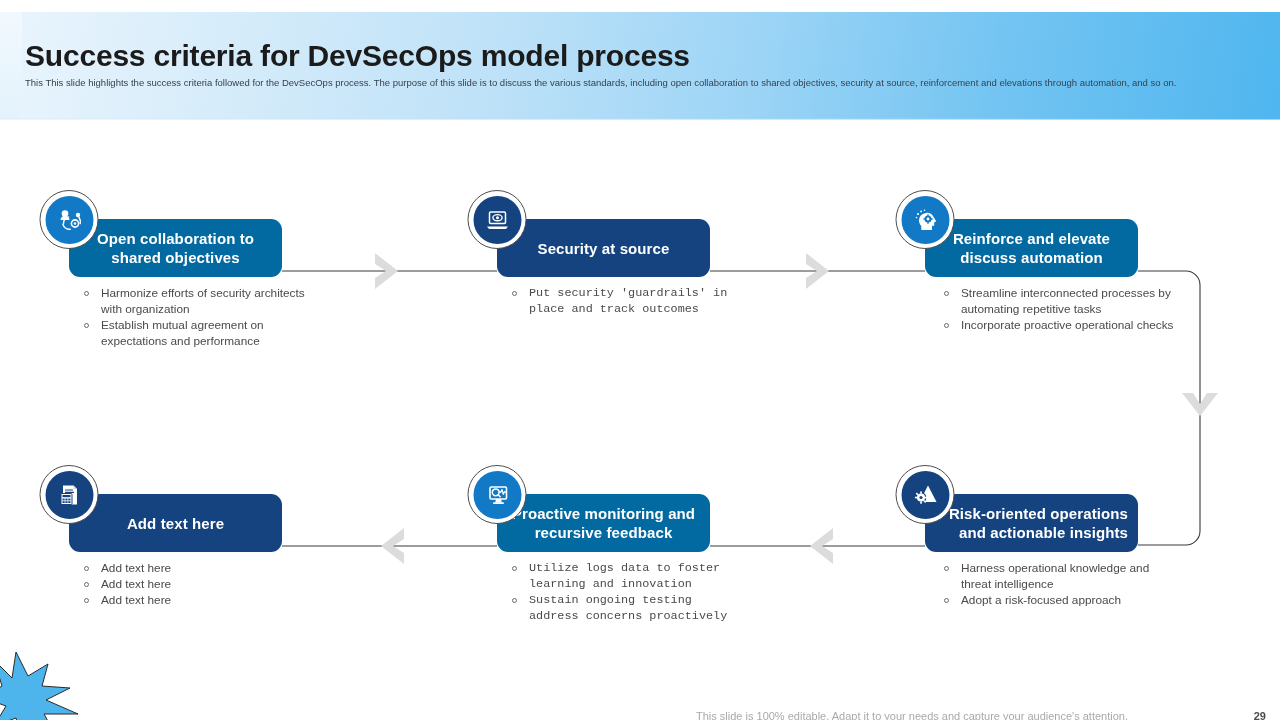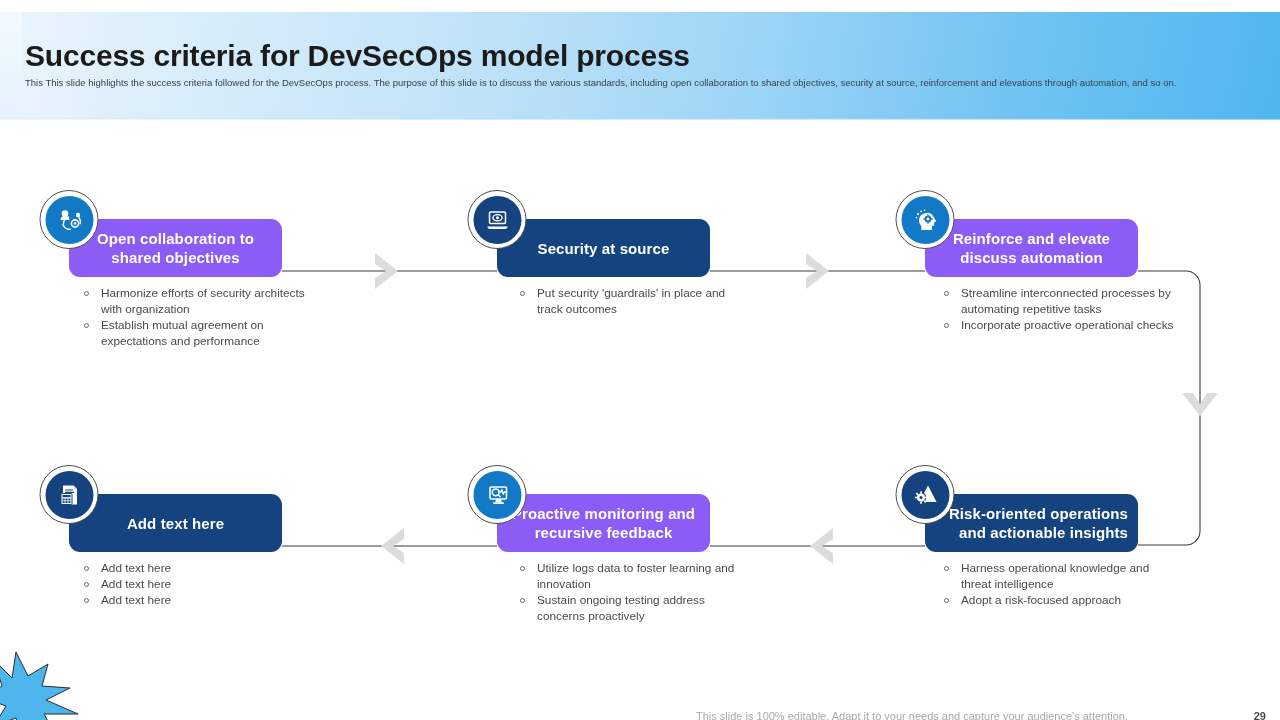--- a/index.html
+++ b/index.html
@@ -63,21 +63,21 @@
   .band{
     position:absolute;left:0;top:29px;width:213px;height:58px;
     border-radius:11px;
     display:flex;align-items:center;justify-content:center;
     text-align:center;
     color:#ffffff;font-size:15px;font-weight:bold;line-height:19px;
     letter-spacing:.1px;
     z-index:3;
     box-sizing:border-box;padding:0 10px;
   }
-  .band.light{background:#8b5cf6;}
+  .band.light{background:#0369a1;}
   .band.dark{background:#15437f;text-align:right;}
 
   .bullets{
     position:absolute;left:12px;top:95px;width:230px;
     list-style:none;margin:0;padding:0;
   }
   .bullets li{
     position:relative;padding-left:20px;
     font-size:11.8px;line-height:16px;color:#4a4a4a;
     margin-bottom:0px;
@@ -89,21 +89,21 @@
   }
 
   
   #node1{left:69px;top:178px;}
   #node2{left:497px;top:178px;}
   #node3{left:925px;top:178px;}
   #node4{left:69px;top:453px;}
   #node5{left:497px;top:453px;}
   #node6{left:925px;top:453px;}
 
-  #node2 .bullets, #node5 .bullets{left:20px;}
+  #node2 .bullets, #node5 .bullets{left:12px;font-family:Liberation Mono, monospace;}
   #node3 .bullets, #node6 .bullets{left:16px;width:235px;}
 
   
   .burst{position:absolute;left:-8px;top:636px;width:92px;height:90px;}
 
   
   .footer-note{
     position:absolute;left:0;top:698px;width:1128px;text-align:right;
     font-size:11px;color:#a9a9a9;
   }

